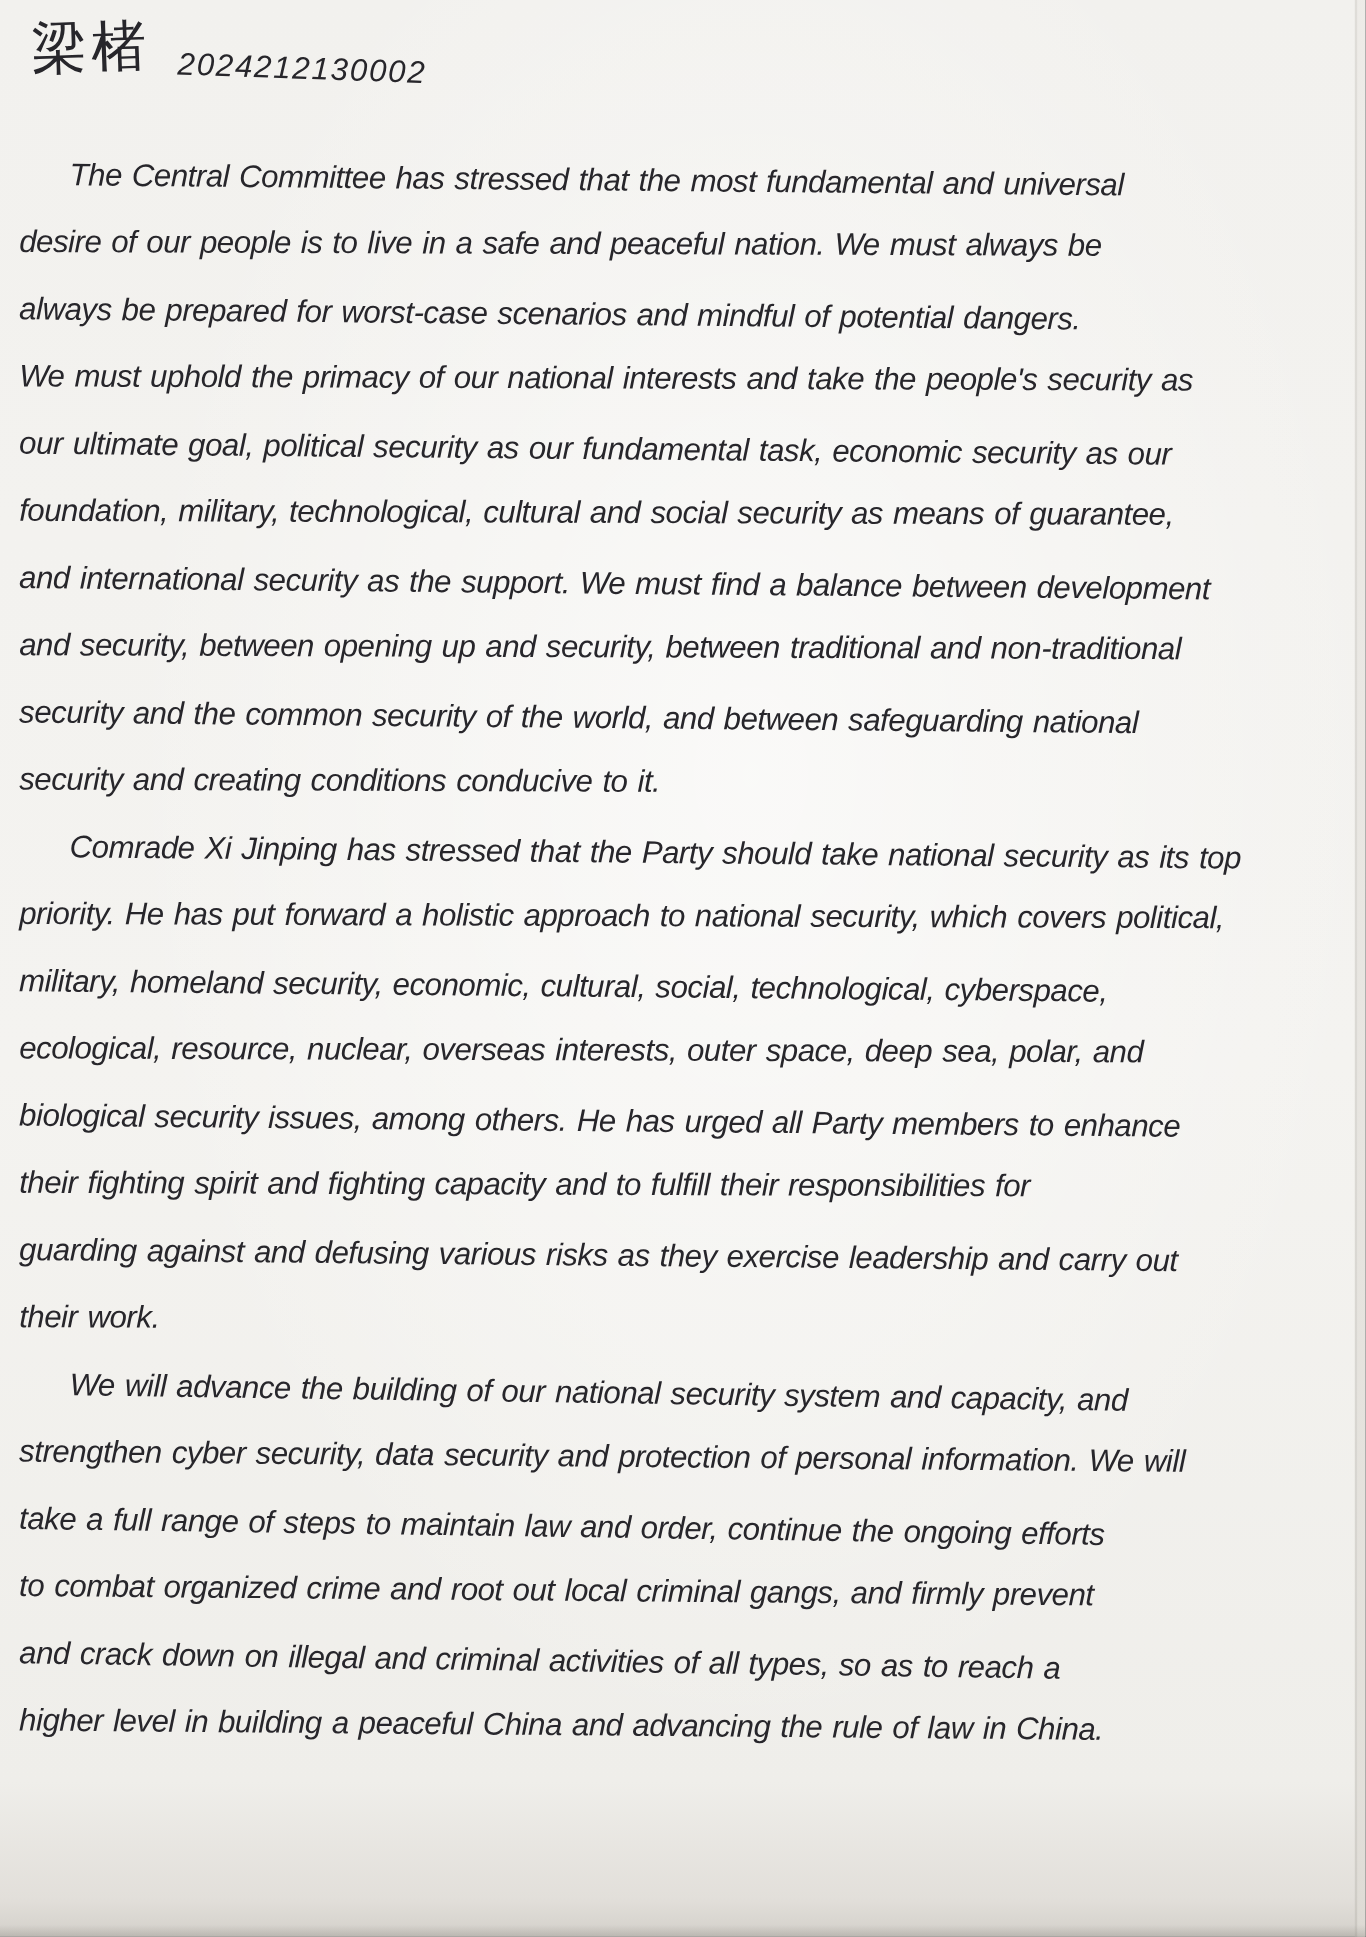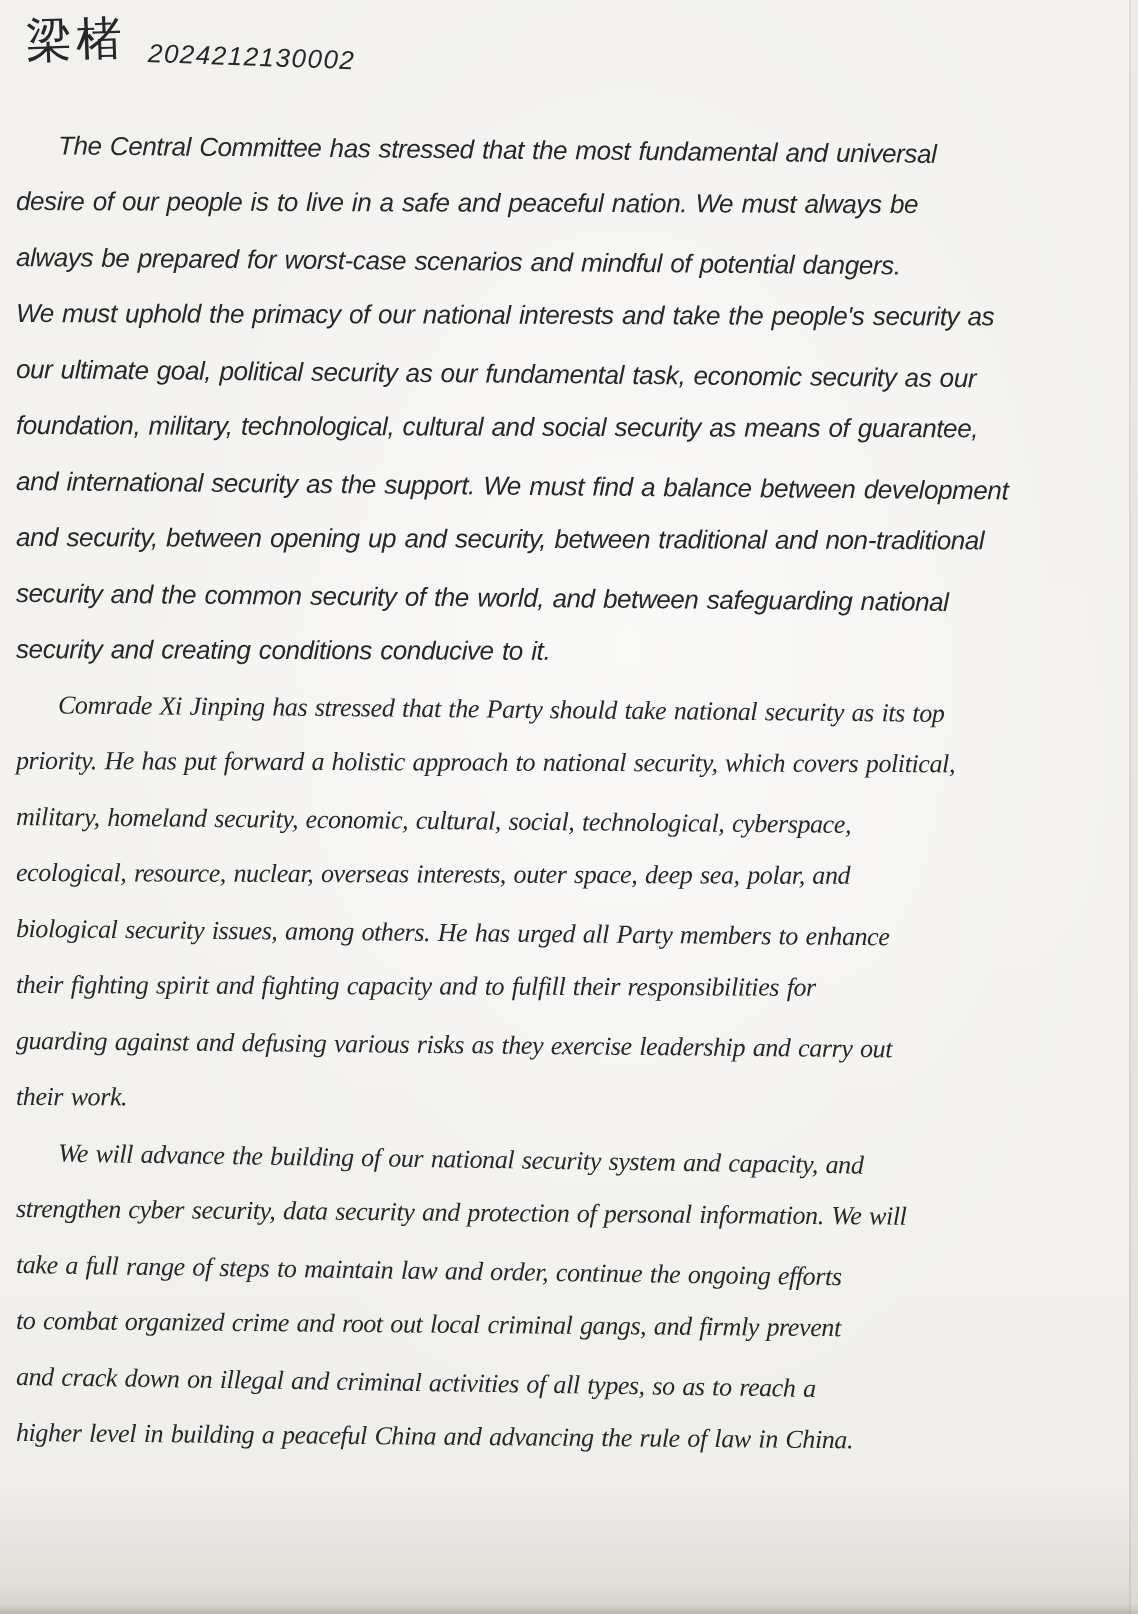--- a/index.html
+++ b/index.html
@@ -38,21 +38,21 @@
     font-family: "DejaVu Sans", sans-serif;
   }
   .student-id {
     margin-left: 22px; margin-top: 26px;
     font-size: 26px; font-style: italic; letter-spacing: 1.5px;
     transform: rotate(2deg); transform-origin: 0 50%;
   }
 
   .essay { position: absolute; top: 130px; left: 16px; width: 1108px; }
   .para { margin: 0; }
-  .para + .para { margin-top: 14px; font-family: Liberation Serif, serif; }
+  .para + .para { margin-top: 14px; }
   .line {
     white-space: nowrap;
     line-height: 30px;
     margin-bottom: 26px;
     font-style: italic;
     font-size: 26px;
     letter-spacing: -0.4px;
     word-spacing: 1.5px;
     transform-origin: 0 50%;
   }

